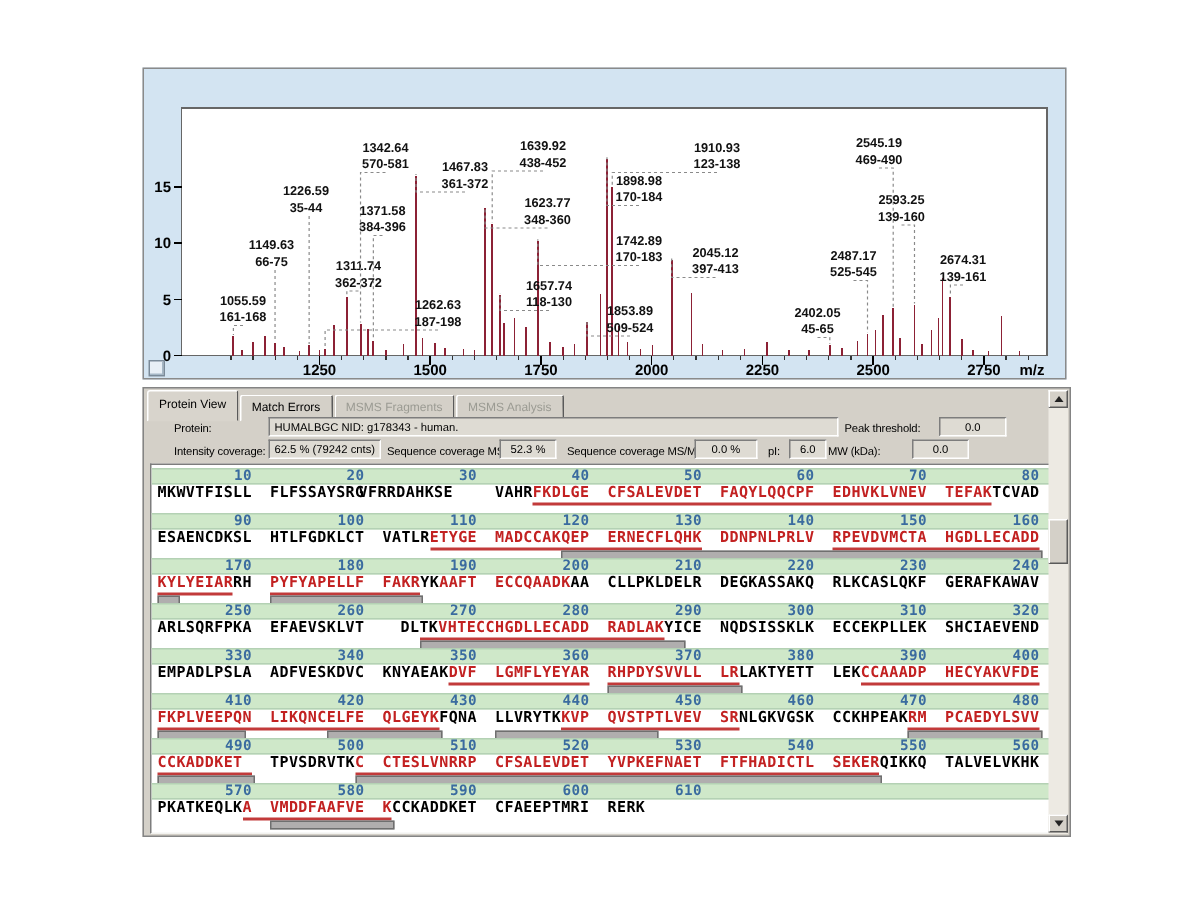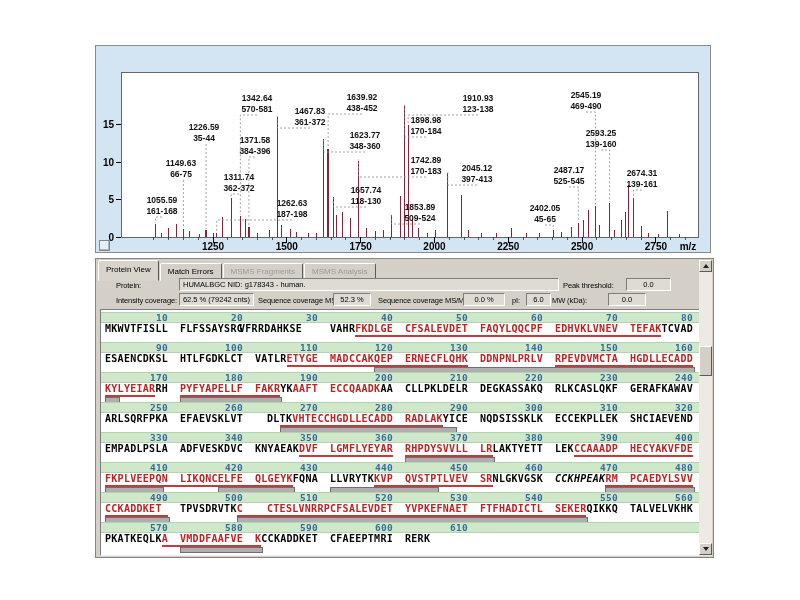--- a/index.html
+++ b/index.html
@@ -409,21 +409,21 @@
           <span class="seq-num" style="left: 304px; color: rgb(58, 107, 159);">450</span>
           <span class="seq-num" style="left: 379px; color: rgb(58, 107, 159);">460</span>
           <span class="seq-num" style="left: 454px; color: rgb(58, 107, 159);">470</span>
           <span class="seq-num" style="left: 529px; color: rgb(58, 107, 159);">480</span>
           <span class="seq-group" style="left: 4px;"><span style="color: rgb(194, 33, 33);">FKPLVEEPQN</span></span>
           <span class="seq-group" style="left: 79px;"><span style="color: rgb(194, 33, 33);">LIKQNCELFE</span></span>
           <span class="seq-group" style="left: 154px;"><span style="color: rgb(194, 33, 33);">QLGEYK</span><span style="color: rgb(0, 0, 0);">FQNA</span></span>
           <span class="seq-group" style="left: 229px;"><span style="color: rgb(0, 0, 0);">LLVRYTK</span><span style="color: rgb(194, 33, 33);">KVP</span></span>
           <span class="seq-group" style="left: 304px;"><span style="color: rgb(194, 33, 33);">QVSTPTLVEV</span></span>
           <span class="seq-group" style="left: 379px;"><span style="color: rgb(194, 33, 33);">SR</span><span style="color: rgb(0, 0, 0);">NLGKVGSK</span></span>
-          <span class="seq-group" style="left: 454px;"><span style="color: rgb(0, 0, 0); font-style: italic;">CCKHPEAK</span><span style="color: rgb(194, 33, 33);">RM</span></span>
+          <span class="seq-group" style="left: 454px;"><span style="color: rgb(0, 0, 0);">CCKHPEAK</span><span style="color: rgb(194, 33, 33);">RM</span></span>
           <span class="seq-group" style="left: 529px;"><span style="color: rgb(194, 33, 33);">PCAEDYLSVV</span></span>
           <div class="bar-red" style="left: 4px; width: 187.8px;"></div>
           <div class="bar-red" style="left: 273.1px; width: 118.5px;"></div>
           <div class="bar-red" style="left: 504.4px; width: 87.6px;"></div>
           <div class="bar-gray" style="left: 4px; width: 56.7px;"></div>
           <div class="bar-gray" style="left: 116.8px; width: 75px;"></div>
           <div class="bar-gray" style="left: 229px; width: 106.5px;"></div>
           <div class="bar-gray" style="left: 504.4px; width: 87.6px;"></div>
         </div>
         <div class="seq-row" style="top: 182px;">
@@ -431,21 +431,21 @@
           <span class="seq-num" style="left: 4px; color: rgb(58, 107, 159);">490</span>
           <span class="seq-num" style="left: 79px; color: rgb(58, 107, 159);">500</span>
           <span class="seq-num" style="left: 154px; color: rgb(58, 107, 159);">510</span>
           <span class="seq-num" style="left: 229px; color: rgb(58, 107, 159);">520</span>
           <span class="seq-num" style="left: 304px; color: rgb(58, 107, 159);">530</span>
           <span class="seq-num" style="left: 379px; color: rgb(58, 107, 159);">540</span>
           <span class="seq-num" style="left: 454px; color: rgb(58, 107, 159);">550</span>
           <span class="seq-num" style="left: 529px; color: rgb(58, 107, 159);">560</span>
           <span class="seq-group" style="left: 4px;"><span style="color: rgb(194, 33, 33);">CCKADDKET</span></span>
           <span class="seq-group" style="left: 79px;"><span style="color: rgb(0, 0, 0);">TPVSDRVTK</span><span style="color: rgb(194, 33, 33);">C</span></span>
-          <span class="seq-group" style="left: 154px; margin-left: 12px;"><span style="color: rgb(194, 33, 33);">CTESLVNRRP</span></span>
+          <span class="seq-group" style="left: 154px;"><span style="color: rgb(194, 33, 33);">CTESLVNRRP</span></span>
           <span class="seq-group" style="left: 229px;"><span style="color: rgb(194, 33, 33);">CFSALEVDET</span></span>
           <span class="seq-group" style="left: 304px;"><span style="color: rgb(194, 33, 33);">YVPKEFNAET</span></span>
           <span class="seq-group" style="left: 379px;"><span style="color: rgb(194, 33, 33);">FTFHADICTL</span></span>
           <span class="seq-group" style="left: 454px;"><span style="color: rgb(194, 33, 33);">SEKER</span><span style="color: rgb(0, 0, 0);">QIKKQ</span></span>
           <span class="seq-group" style="left: 529px;"><span style="color: rgb(0, 0, 0);">TALVELVKHK</span></span>
           <div class="bar-red" style="left: 4px; width: 63px;"></div>
           <div class="bar-red" style="left: 135.7px; width: 349.8px;"></div>
           <div class="bar-gray" style="left: 4px; width: 63px;"></div>
           <div class="bar-gray" style="left: 135.7px; width: 349.8px;"></div>
         </div>

